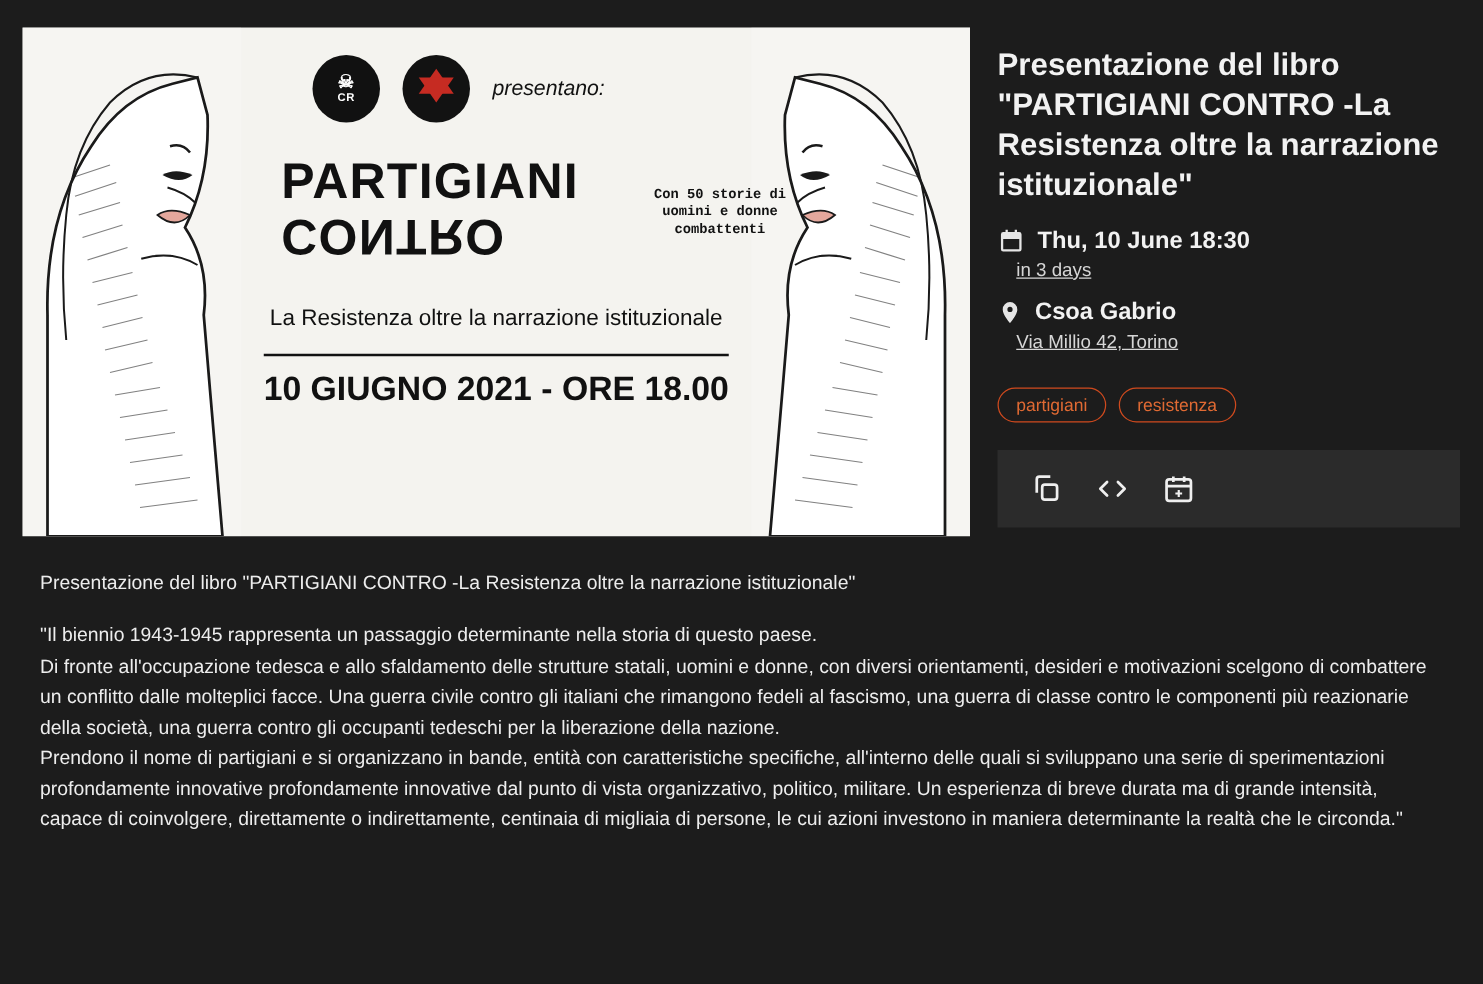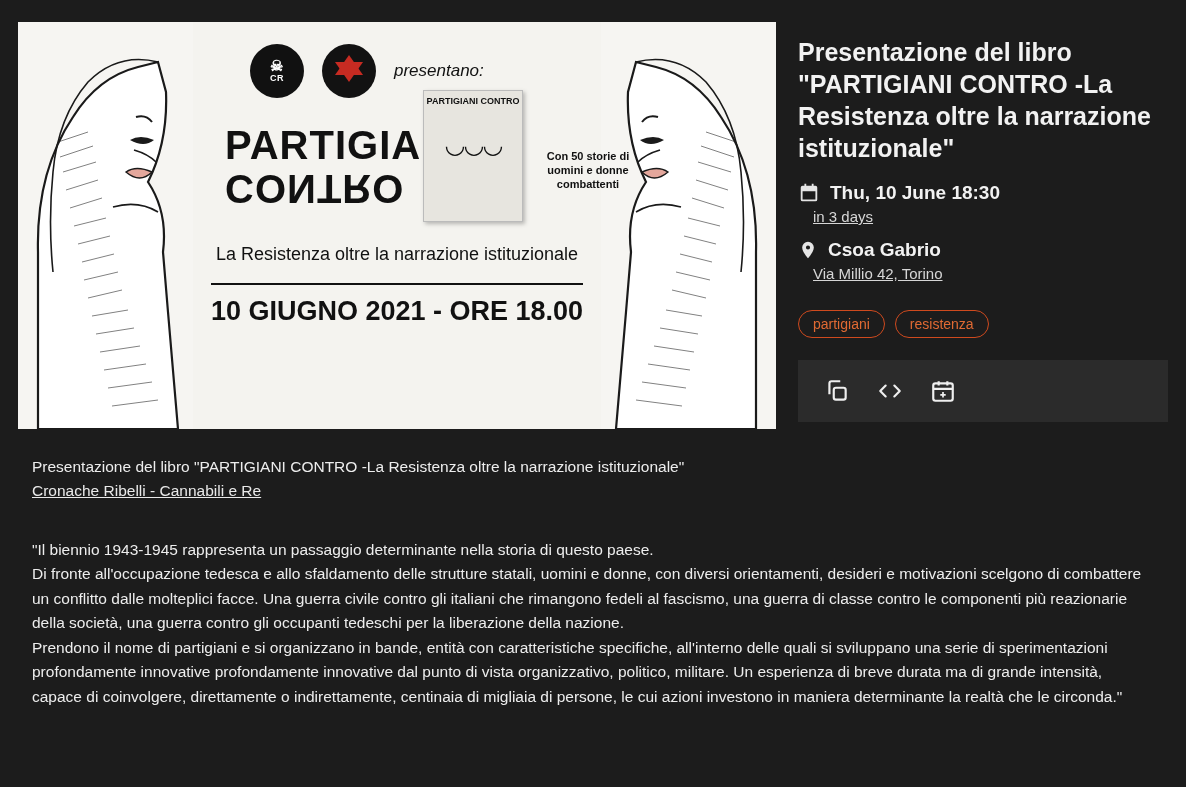--- a/index.html
+++ b/index.html
@@ -122,28 +122,29 @@
     font-size: 7px;
     color: #111;
     text-align: center;
     padding-top: 6px;
     box-sizing: border-box;
   }
   .pbook b { font-size: 9px; display:block; line-height:1.1; }
   .pbook .faces { margin-top: 24px; font-size: 24px; letter-spacing:-2px; }
   .pbadge {
     position: absolute;
-    left: 340px;
+    left: 328px;
     top: 128px;
     width: 110px;
     color: #111;
     font-size: 11px;
     font-weight: bold;
     text-align: center;
     line-height: 1.25;
+    font-family: Liberation Mono, monospace;
   }
   .psub {
     color: #111;
     font-size: 18px;
     margin-top: 34px;
   }
   .pdate {
     color: #111;
     font-size: 27px;
     font-weight: bold;
@@ -315,24 +316,20 @@
           <div style="width:150px;text-align:left;">
             <span class="presentano" style="margin:0;">presentano:</span>
           </div>
         </div>
 
         <div class="ptitle">
           <span>PARTIGIANI</span>
           <span class="line2">CONTRO</span>
         </div>
 
-        <div class="pbook">
-          <b>PARTIGIANI CONTRO</b>
-          <div class="faces">◡◡◡</div>
-        </div>
 
         <div class="pbadge">Con 50 storie di uomini e donne combattenti</div>
 
         <div class="psub">La Resistenza oltre la narrazione istituzionale</div>
         <div class="pdate">10 GIUGNO 2021 - ORE 18.00</div>
       </div>
     </div>
 
     <div class="info">
       <h1 class="event-title">Presentazione del libro "PARTIGIANI CONTRO -La Resistenza oltre la narrazione istituzionale"</h1>
@@ -381,21 +378,20 @@
               <path d="M3 10h18M8 3v4M16 3v4"></path>
               <path d="M12 13v5M9.5 15.5h5" stroke-width="1.6"></path>
             </svg>
         </span>
       </div>
     </div>
   </div>
 
   <div class="body-text">
     <p class="lead">Presentazione del libro "PARTIGIANI CONTRO -La Resistenza oltre la narrazione istituzionale"</p>
-    <a class="body-link" href="#">Cronache Ribelli - Cannabili e Re</a>
     <div class="quote">
       <p>"Il biennio 1943-1945 rappresenta un passaggio determinante nella storia di questo paese.</p>
       <p>Di fronte all'occupazione tedesca e allo sfaldamento delle strutture statali, uomini e donne, con diversi orientamenti, desideri e motivazioni scelgono di combattere un conflitto dalle molteplici facce. Una guerra civile contro gli italiani che rimangono fedeli al fascismo, una guerra di classe contro le componenti più reazionarie della società, una guerra contro gli occupanti tedeschi per la liberazione della nazione.</p>
       <p>Prendono il nome di partigiani e si organizzano in bande, entità con caratteristiche specifiche, all'interno delle quali si sviluppano una serie di sperimentazioni profondamente innovative profondamente innovative dal punto di vista organizzativo, politico, militare. Un esperienza di breve durata ma di grande intensità, capace di coinvolgere, direttamente o indirettamente, centinaia di migliaia di persone, le cui azioni investono in maniera determinante la realtà che le circonda."</p>
     </div>
   </div>
 
 </div>
 
 </body></html>

